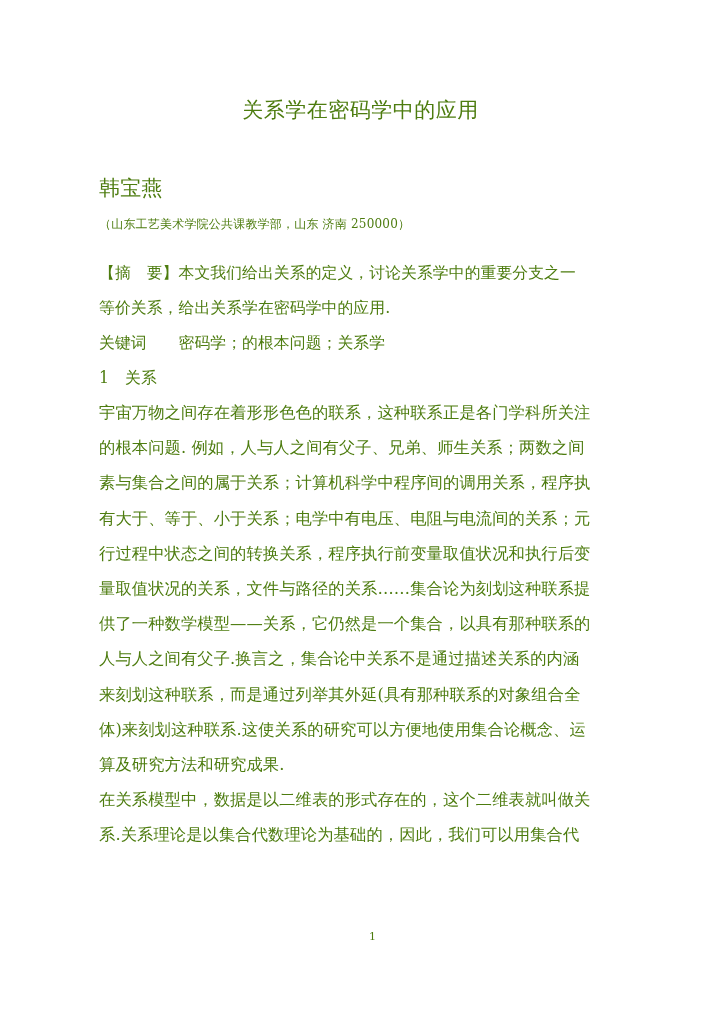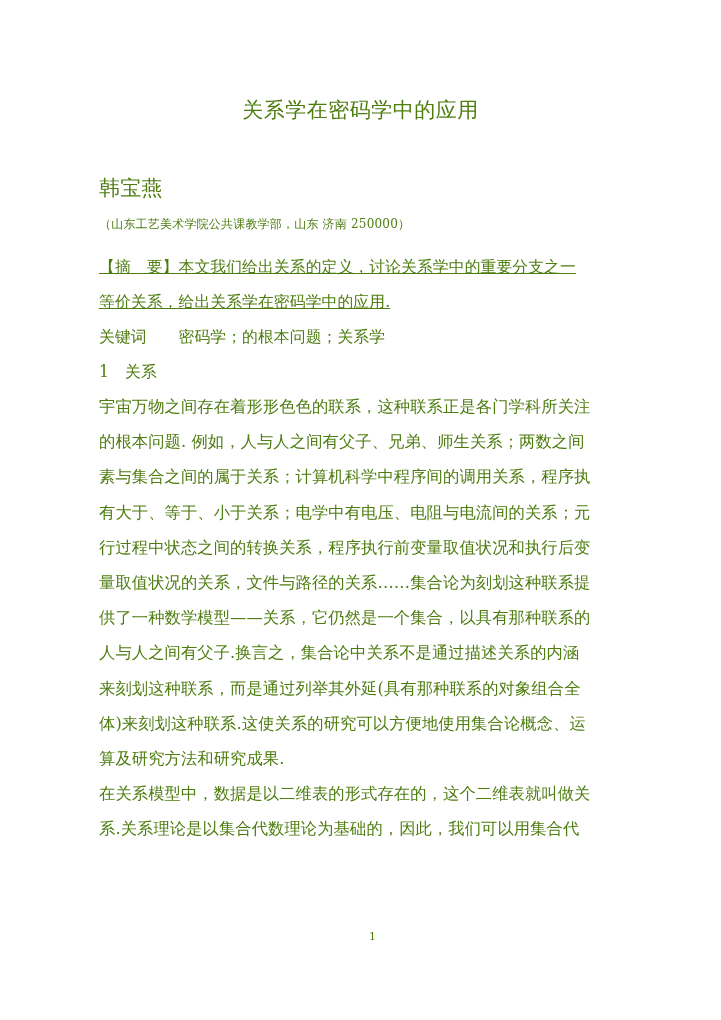--- a/index.html
+++ b/index.html
@@ -45,22 +45,21 @@
   }
 
   .affiliation-line {
     font-size: 12px;
     line-height: 22px;
     margin-top: 14px;
     letter-spacing: 0.2px;
   }
 
   .abstract-block {
-    margin-top: 14px;
-    text-decoration: underline;
+    margin-top: 20px;
   }
 
   .text-line {
     font-size: 15.8px;
     line-height: 35px;
     letter-spacing: 0.1px;
     white-space: pre;
   }
 
   .keywords-line {

